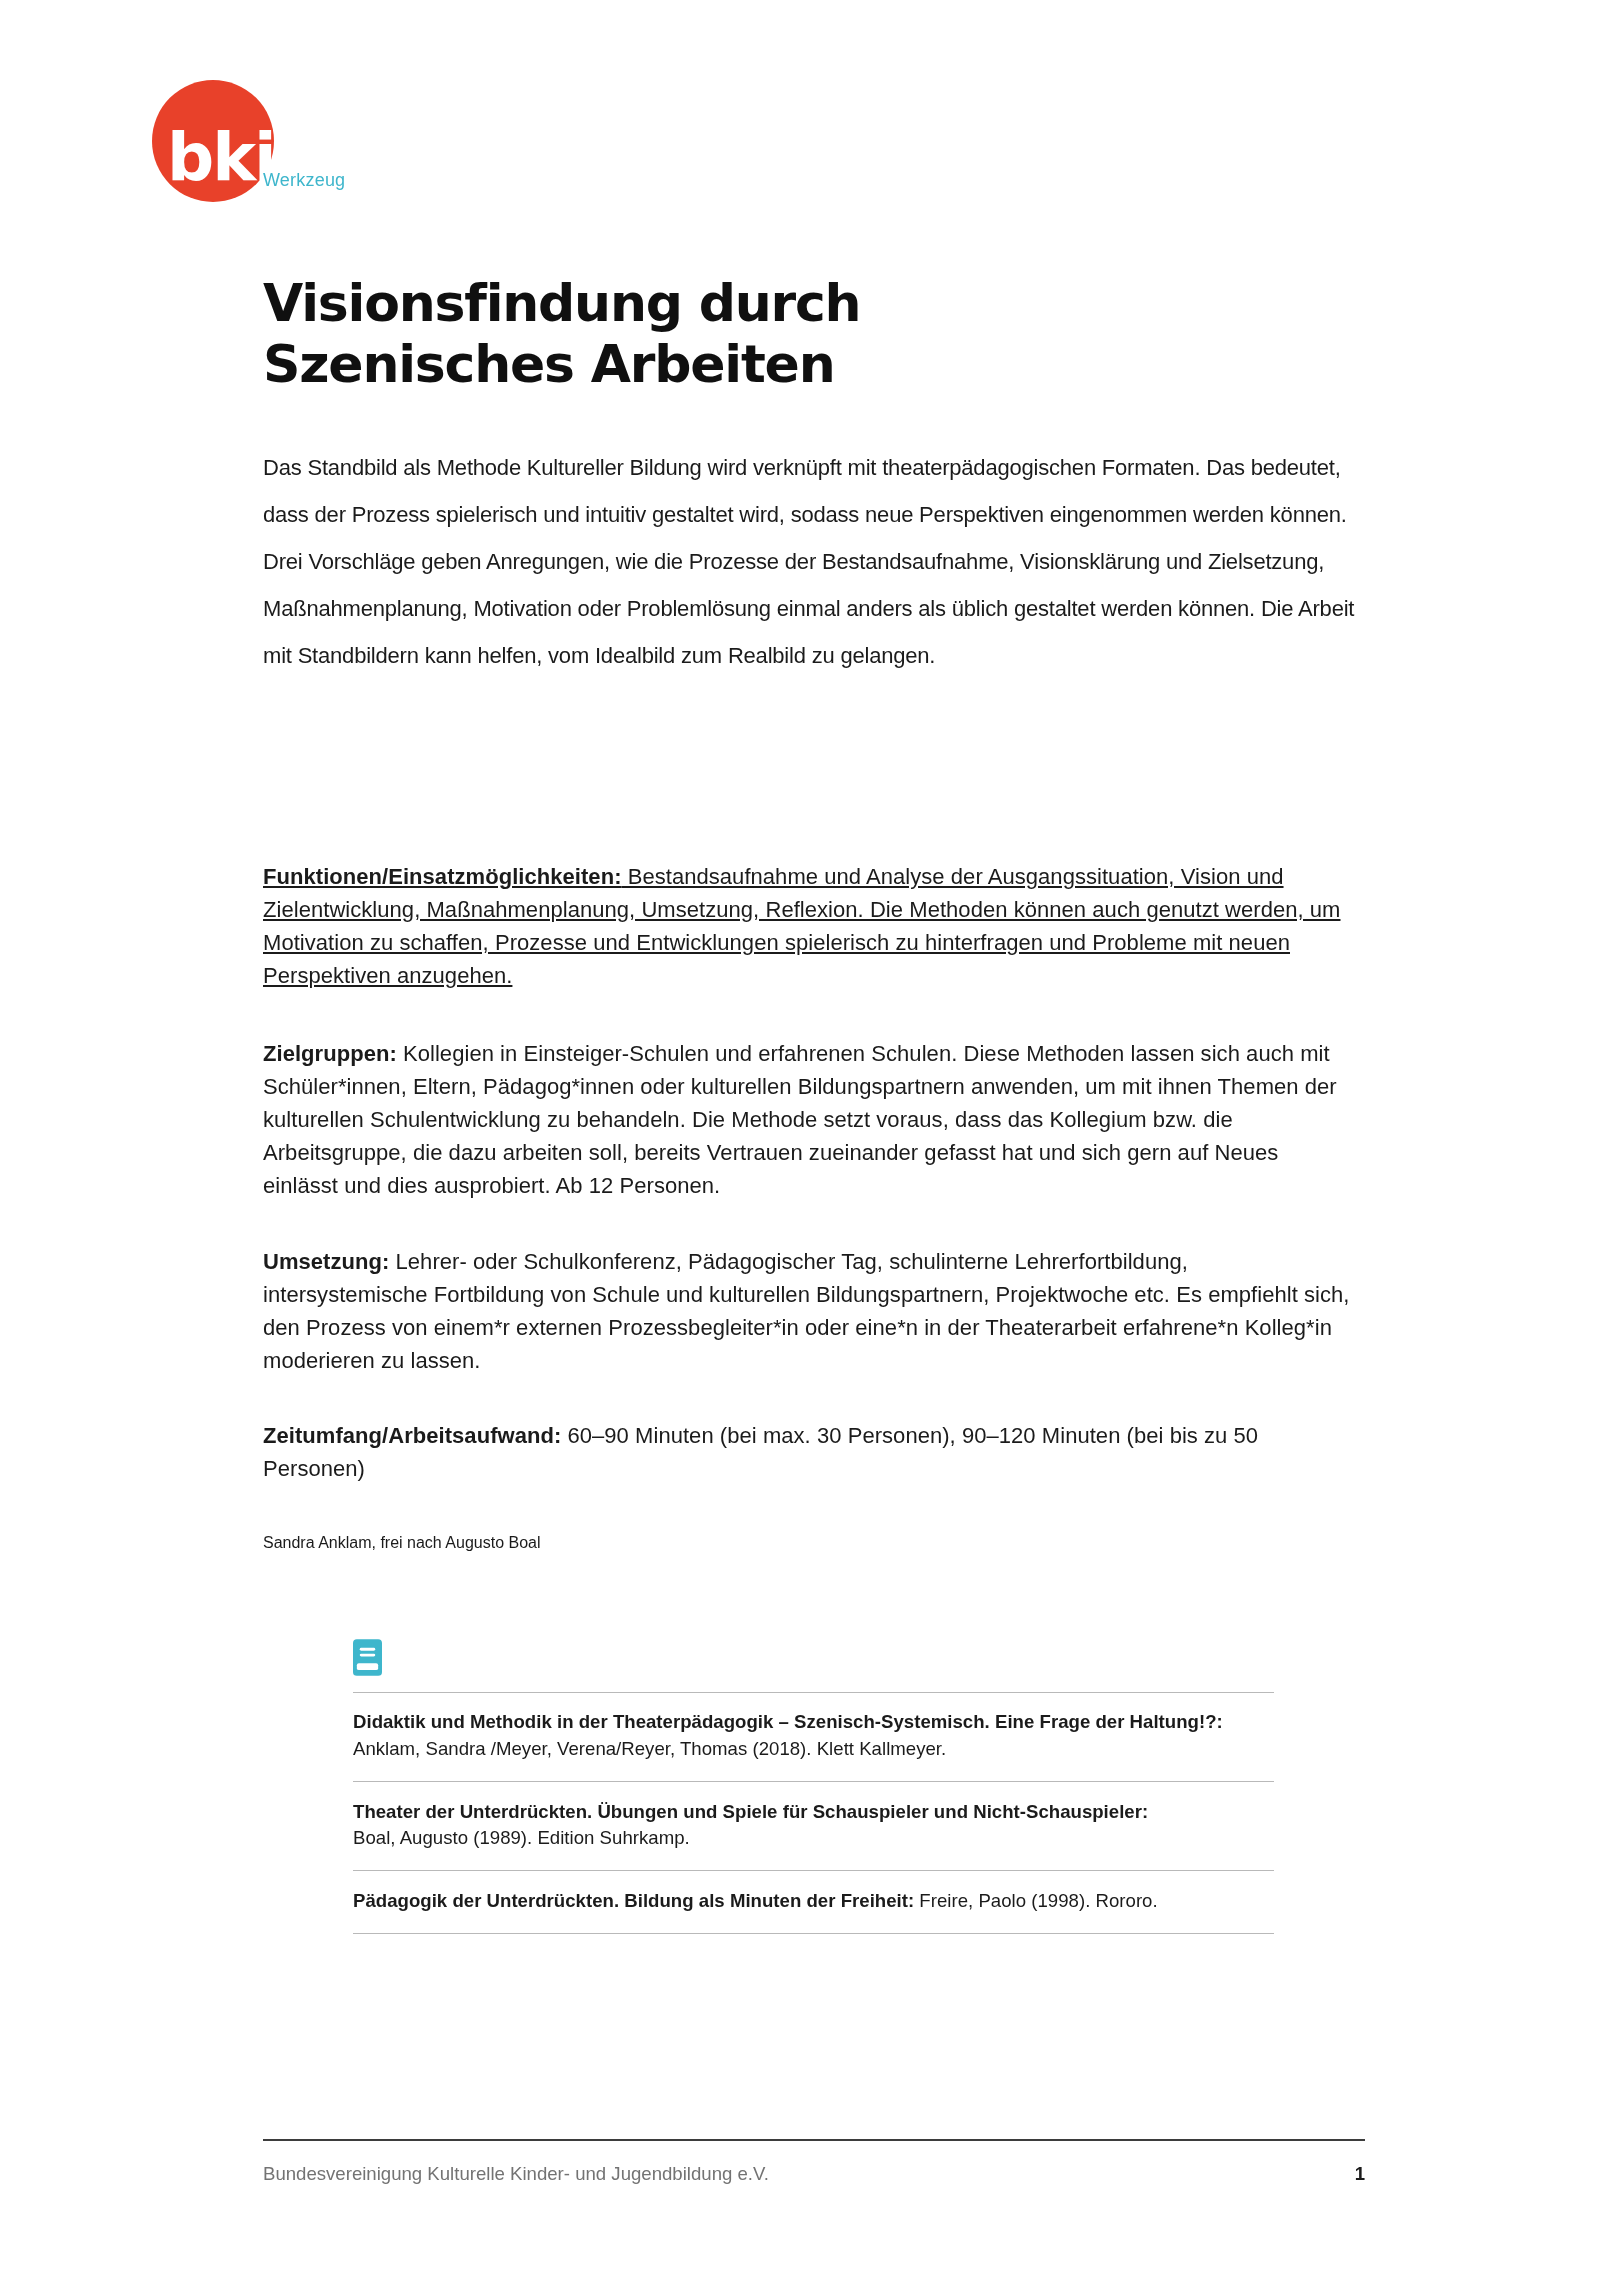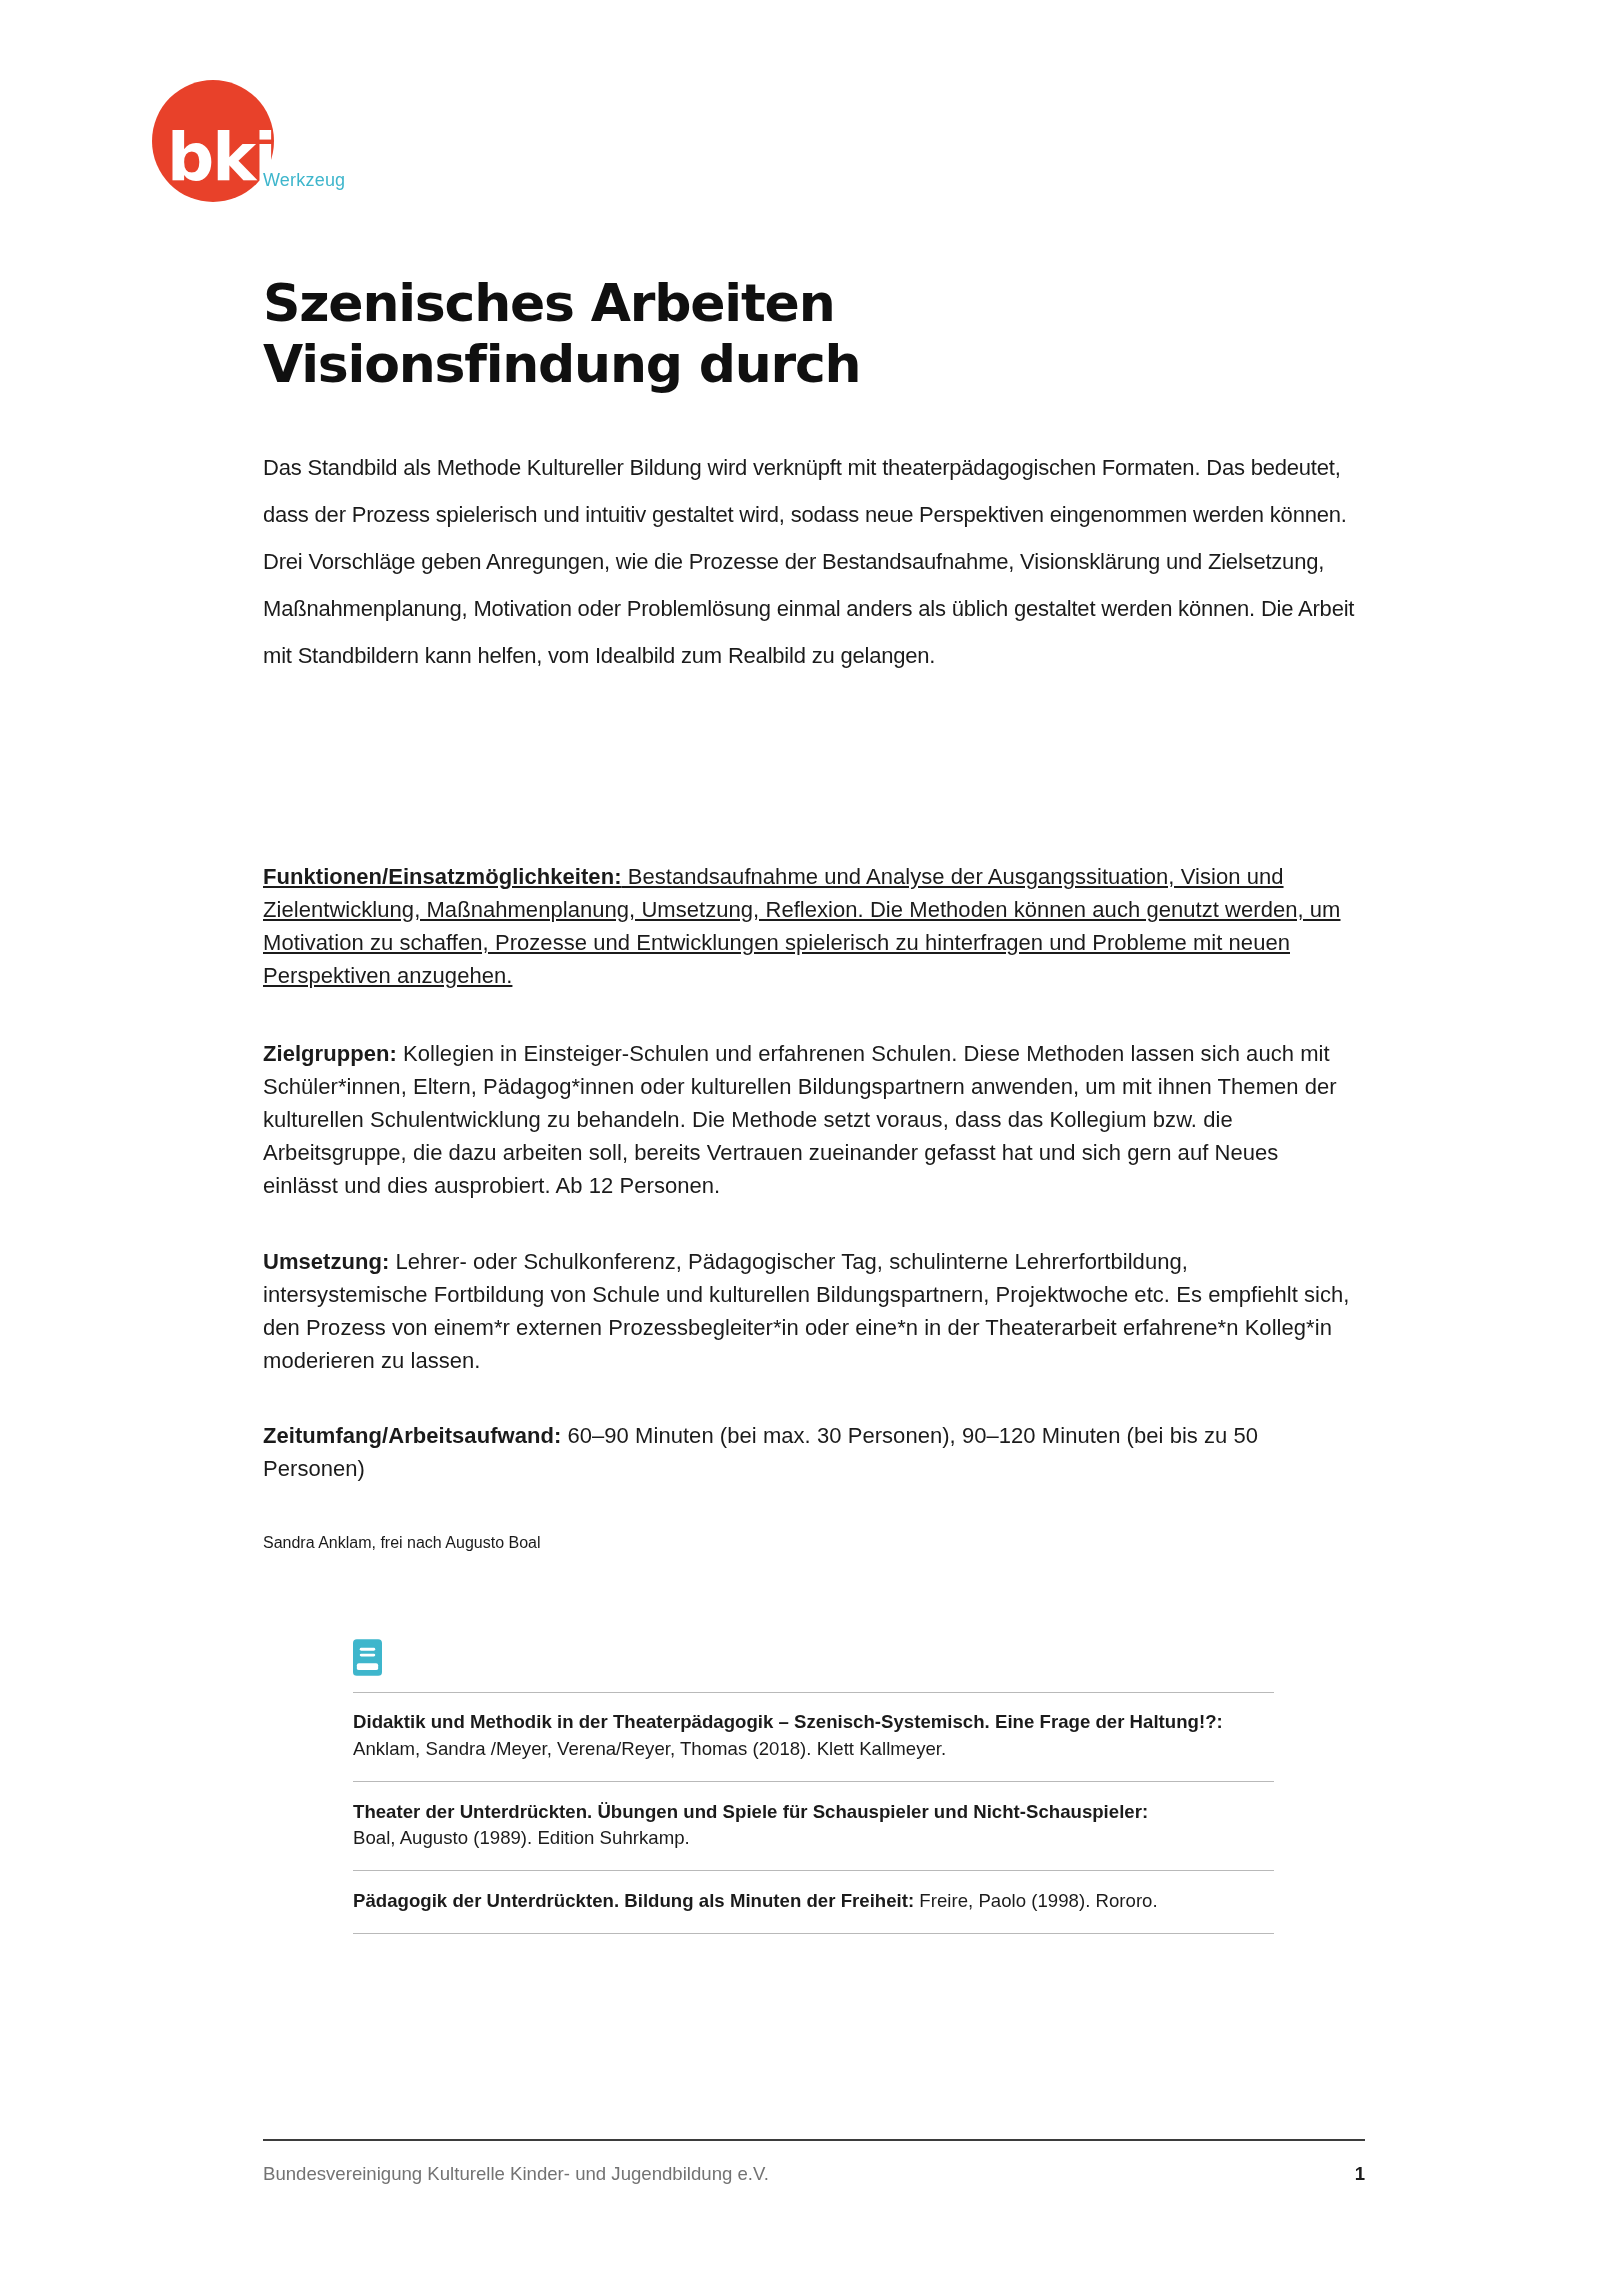--- a/index.html
+++ b/index.html
@@ -182,22 +182,22 @@
 
 <div class="page">
 
   <div class="logo-block">
     <div class="logo-circle"></div>
     <div class="logo-wordmark">bki</div>
     <div class="logo-sub">Werkzeug</div>
   </div>
 
   <h1 class="doc-title">
+    <span class="tline">Visionsfindung durch</span>
     <span class="tline">Szenisches Arbeiten</span>
-    <span class="tline">Visionsfindung durch</span>
   </h1>
 
   <p class="intro">Das Standbild als Methode Kultureller Bildung wird verknüpft mit theaterpädagogischen Formaten. Das bedeutet, dass der Prozess spielerisch und intuitiv gestaltet wird, sodass neue Perspektiven eingenommen werden können. Drei Vorschläge geben Anregungen, wie die Prozesse der Bestandsaufnahme, Visionsklärung und Zielsetzung, Maßnahmenplanung, Motivation oder Problemlösung einmal anders als üblich gestaltet werden können. Die Arbeit mit Standbildern kann helfen, vom Idealbild zum Realbild zu gelangen.</p>
 
   <p class="meta" id="meta-funktionen">
     <b>Funktionen/Einsatzmöglichkeiten:</b><span> Bestandsaufnahme und Analyse der Ausgangssituation, Vision und Zielentwicklung, Maßnahmenplanung, Umsetzung, Reflexion. Die Methoden können auch genutzt werden, um Motivation zu schaffen, Prozesse und Entwicklungen spielerisch zu hinterfragen und Probleme mit neuen Perspektiven anzugehen.</span>
   </p>
 
   <p class="meta" id="meta-zielgruppen">
     <b>Zielgruppen:</b><span> Kollegien in Einsteiger-Schulen und erfahrenen Schulen. Diese Methoden lassen sich auch mit Schüler*innen, Eltern, Pädagog*innen oder kulturellen Bildungspartnern anwenden, um mit ihnen Themen der kulturellen Schulentwicklung zu behandeln. Die Methode setzt voraus, dass das Kollegium bzw. die Arbeitsgruppe, die dazu arbeiten soll, bereits Vertrauen zueinander gefasst hat und sich gern auf Neues einlässt und dies ausprobiert. Ab 12 Personen.</span>

